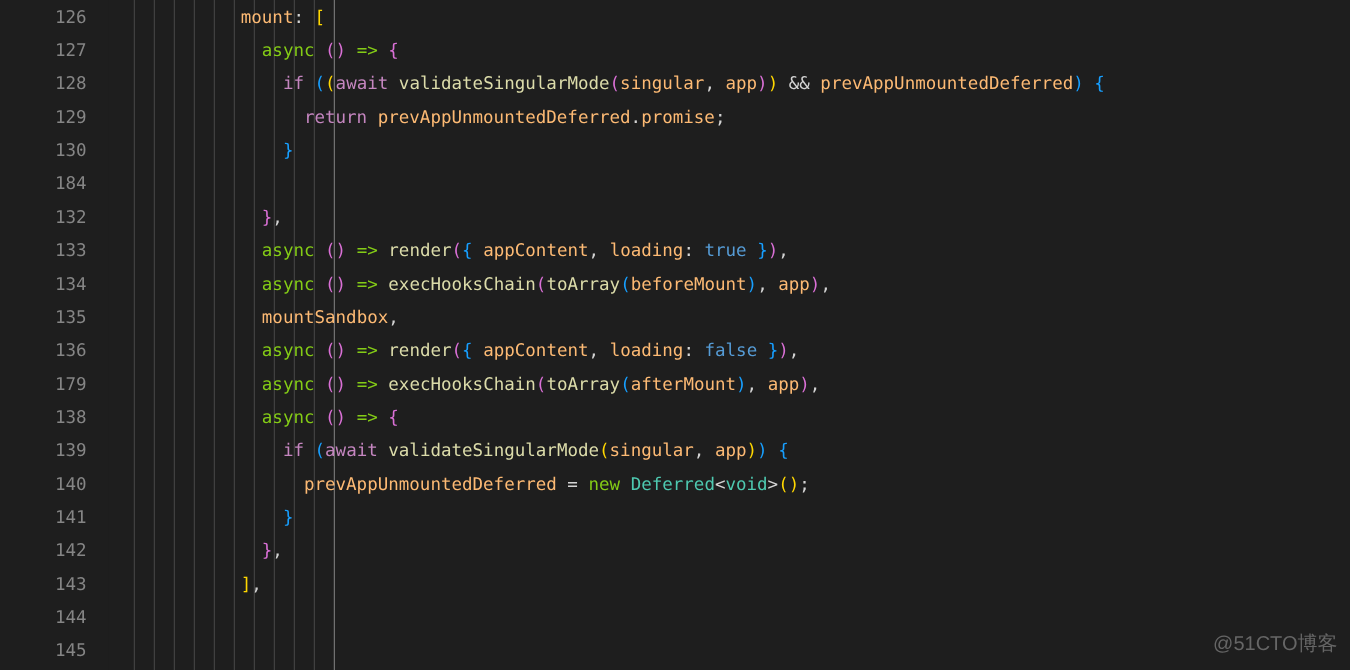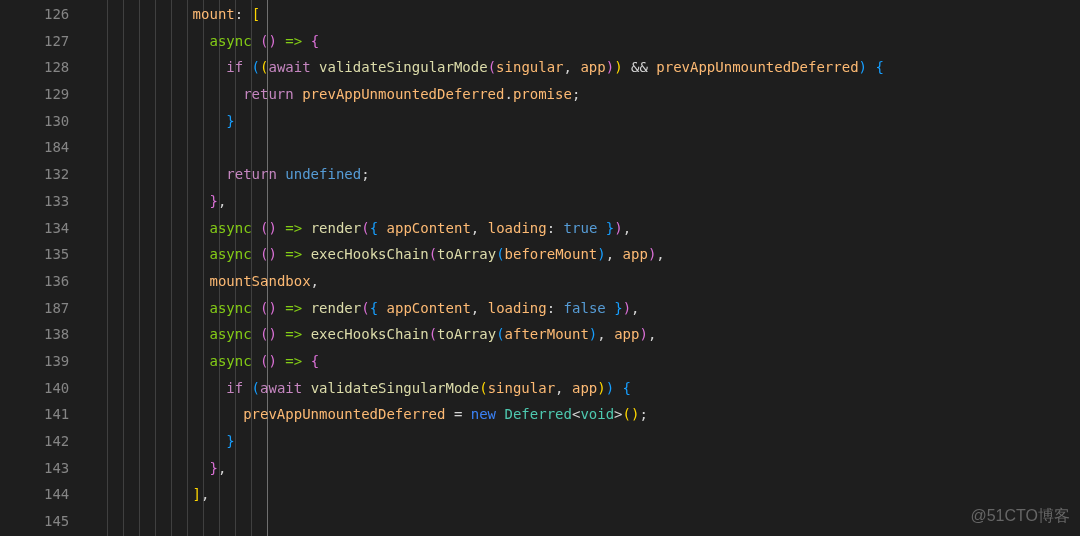--- a/index.html
+++ b/index.html
@@ -65,21 +65,21 @@
     .tok-storage { color: #84cc16; }
     .tok-func { color: #dcdcaa; }
     .tok-var { color: #fdba74; }
     .tok-type { color: #4ec9b0; }
     .tok-const { color: #569cd6; }
     .tok-punct { color: #d4d4d4; }
     .tok-bracket-y { color: #ffd700; }
     .tok-bracket-p { color: #da70d6; }
     .tok-bracket-b { color: #179fff; }
     .tok-op { color: #d4d4d4; }
-    .tok-new { color: #3b82f6; }
+    .tok-new { color: #84cc16; }
     
     .watermark {
       position: absolute;
       right: 10px;
       bottom: 6px;
       color: #666;
       font-size: 16px;
       font-family: sans-serif;
     }
   </style>
@@ -92,21 +92,21 @@
       <div class="gutter-line">127</div>
       <div class="gutter-line">128</div>
       <div class="gutter-line">129</div>
       <div class="gutter-line">130</div>
       <div class="gutter-line">184</div>
       <div class="gutter-line">132</div>
       <div class="gutter-line">133</div>
       <div class="gutter-line">134</div>
       <div class="gutter-line">135</div>
       <div class="gutter-line">136</div>
-      <div class="gutter-line">187</div>
+      <div class="gutter-line">179</div>
       <div class="gutter-line">138</div>
       <div class="gutter-line">139</div>
       <div class="gutter-line">140</div>
       <div class="gutter-line">141</div>
       <div class="gutter-line">142</div>
       <div class="gutter-line">143</div>
       <div class="gutter-line">144</div>
       <div class="gutter-line">145</div>
     </div>
   <div class="code">
@@ -120,21 +120,20 @@
     <div class="indent-guide ig8"></div>
     <div class="indent-guide ig9"></div>
     <div class="indent-guide ig10"></div>
     <div class="indent-guide ig11 ig11a"></div>
   <div class="code-line">          <span class="tok-var">mount</span><span class="tok-punct">:</span><span class="tok-punct"> </span><span class="tok-bracket-y">[</span></div>
       <div class="code-line">            <span class="tok-storage">async</span><span class="tok-punct"> </span><span class="tok-bracket-p">(</span><span class="tok-bracket-p">)</span><span class="tok-punct"> </span><span class="tok-storage">=&gt;</span><span class="tok-punct"> </span><span class="tok-bracket-p">{</span></div>
       <div class="code-line">              <span class="tok-keyword">if</span><span class="tok-punct"> </span><span class="tok-bracket-b">(</span><span class="tok-bracket-y">(</span><span class="tok-keyword">await</span><span class="tok-punct"> </span><span class="tok-func">validateSingularMode</span><span class="tok-bracket-p">(</span><span class="tok-var">singular</span><span class="tok-punct">, </span><span class="tok-var">app</span><span class="tok-bracket-p">)</span><span class="tok-bracket-y">)</span><span class="tok-punct"> </span><span class="tok-op">&amp;&amp;</span><span class="tok-punct"> </span><span class="tok-var">prevAppUnmountedDeferred</span><span class="tok-bracket-b">)</span><span class="tok-punct"> </span><span class="tok-bracket-b">{</span></div>
       <div class="code-line">                <span class="tok-keyword">return</span><span class="tok-punct"> </span><span class="tok-var">prevAppUnmountedDeferred</span><span class="tok-punct">.</span><span class="tok-var">promise</span><span class="tok-punct">;</span></div>
       <div class="code-line">              <span class="tok-bracket-b">}</span></div>
       <div class="code-line"></div>
-      <div class="code-line">              <span class="tok-keyword">return</span><span class="tok-punct"> </span><span class="tok-const">undefined</span><span class="tok-punct">;</span></div>
       <div class="code-line">            <span class="tok-bracket-p">}</span><span class="tok-punct">,</span></div>
       <div class="code-line">            <span class="tok-storage">async</span><span class="tok-punct"> </span><span class="tok-bracket-p">(</span><span class="tok-bracket-p">)</span><span class="tok-punct"> </span><span class="tok-storage">=&gt;</span><span class="tok-punct"> </span><span class="tok-func">render</span><span class="tok-bracket-p">(</span><span class="tok-bracket-b">{</span><span class="tok-punct"> </span><span class="tok-var">appContent</span><span class="tok-punct">, </span><span class="tok-var">loading</span><span class="tok-punct">:</span><span class="tok-punct"> </span><span class="tok-const">true</span><span class="tok-punct"> </span><span class="tok-bracket-b">}</span><span class="tok-bracket-p">)</span><span class="tok-punct">,</span></div>
       <div class="code-line">            <span class="tok-storage">async</span><span class="tok-punct"> </span><span class="tok-bracket-p">(</span><span class="tok-bracket-p">)</span><span class="tok-punct"> </span><span class="tok-storage">=&gt;</span><span class="tok-punct"> </span><span class="tok-func">execHooksChain</span><span class="tok-bracket-p">(</span><span class="tok-func">toArray</span><span class="tok-bracket-b">(</span><span class="tok-var">beforeMount</span><span class="tok-bracket-b">)</span><span class="tok-punct">, </span><span class="tok-var">app</span><span class="tok-bracket-p">)</span><span class="tok-punct">,</span></div>
       <div class="code-line">            <span class="tok-var">mountSandbox</span><span class="tok-punct">,</span></div>
       <div class="code-line">            <span class="tok-storage">async</span><span class="tok-punct"> </span><span class="tok-bracket-p">(</span><span class="tok-bracket-p">)</span><span class="tok-punct"> </span><span class="tok-storage">=&gt;</span><span class="tok-punct"> </span><span class="tok-func">render</span><span class="tok-bracket-p">(</span><span class="tok-bracket-b">{</span><span class="tok-punct"> </span><span class="tok-var">appContent</span><span class="tok-punct">, </span><span class="tok-var">loading</span><span class="tok-punct">:</span><span class="tok-punct"> </span><span class="tok-const">false</span><span class="tok-punct"> </span><span class="tok-bracket-b">}</span><span class="tok-bracket-p">)</span><span class="tok-punct">,</span></div>
       <div class="code-line">            <span class="tok-storage">async</span><span class="tok-punct"> </span><span class="tok-bracket-p">(</span><span class="tok-bracket-p">)</span><span class="tok-punct"> </span><span class="tok-storage">=&gt;</span><span class="tok-punct"> </span><span class="tok-func">execHooksChain</span><span class="tok-bracket-p">(</span><span class="tok-func">toArray</span><span class="tok-bracket-b">(</span><span class="tok-var">afterMount</span><span class="tok-bracket-b">)</span><span class="tok-punct">, </span><span class="tok-var">app</span><span class="tok-bracket-p">)</span><span class="tok-punct">,</span></div>
       <div class="code-line">            <span class="tok-storage">async</span><span class="tok-punct"> </span><span class="tok-bracket-p">(</span><span class="tok-bracket-p">)</span><span class="tok-punct"> </span><span class="tok-storage">=&gt;</span><span class="tok-punct"> </span><span class="tok-bracket-p">{</span></div>
       <div class="code-line">              <span class="tok-keyword">if</span><span class="tok-punct"> </span><span class="tok-bracket-b">(</span><span class="tok-keyword">await</span><span class="tok-punct"> </span><span class="tok-func">validateSingularMode</span><span class="tok-bracket-y">(</span><span class="tok-var">singular</span><span class="tok-punct">, </span><span class="tok-var">app</span><span class="tok-bracket-y">)</span><span class="tok-bracket-b">)</span><span class="tok-punct"> </span><span class="tok-bracket-b">{</span></div>
       <div class="code-line">                <span class="tok-var">prevAppUnmountedDeferred</span><span class="tok-punct"> </span><span class="tok-op">=</span><span class="tok-punct"> </span><span class="tok-new">new</span><span class="tok-punct"> </span><span class="tok-type">Deferred</span><span class="tok-punct">&lt;</span><span class="tok-type">void</span><span class="tok-punct">&gt;</span><span class="tok-bracket-y">(</span><span class="tok-bracket-y">)</span><span class="tok-punct">;</span></div>
       <div class="code-line">              <span class="tok-bracket-b">}</span></div>

